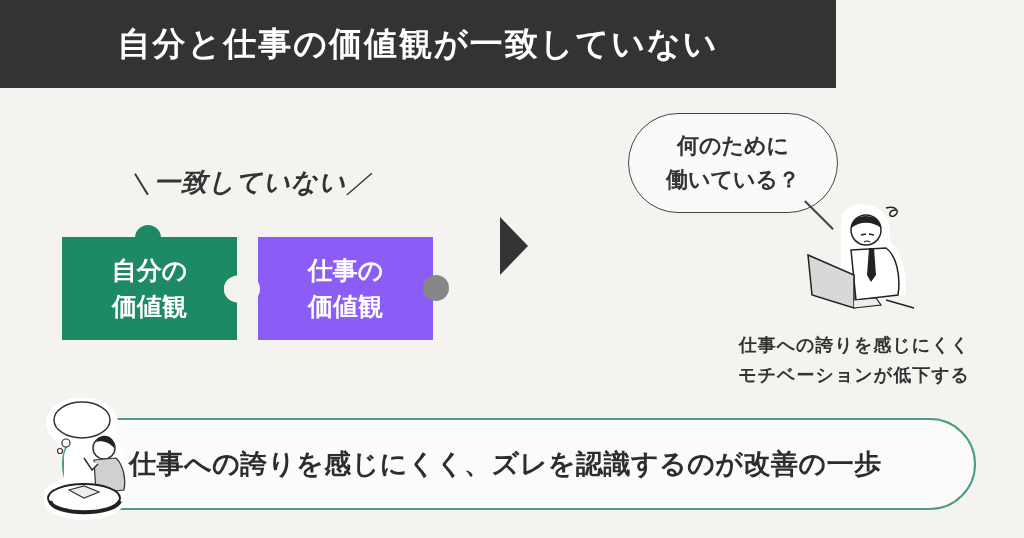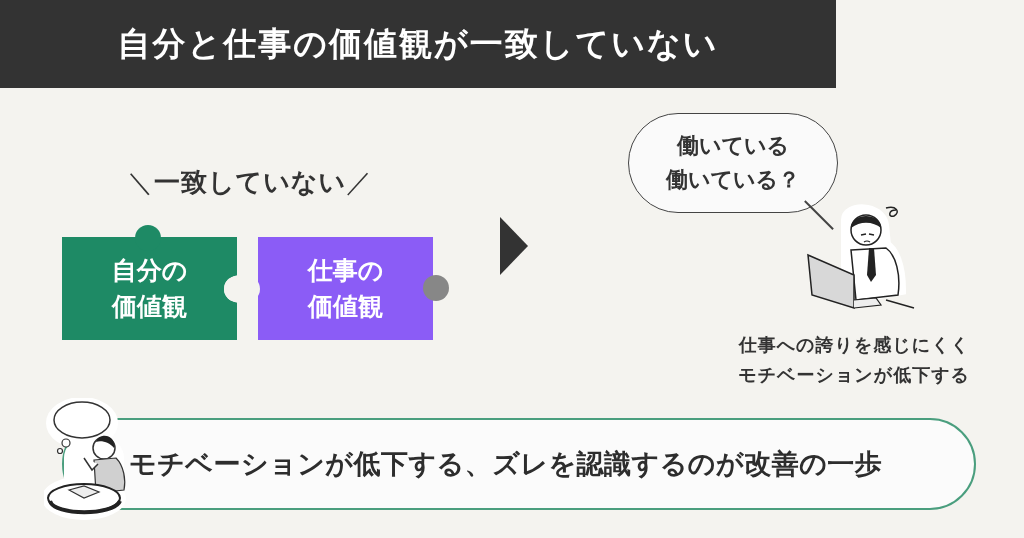--- a/index.html
+++ b/index.html
@@ -15,20 +15,21 @@
       background: #333333;
       display: flex; align-items: center; justify-content: center;
     }
     .header-title {
       color: #ffffff; font-size: 33px; font-weight: bold; letter-spacing: 2px;
     }
     .mismatch-label {
       position: absolute; left: 110px; top: 165px; width: 280px;
       text-align: center; font-size: 26px; font-weight: bold; color: #333333;
       letter-spacing: 1px;
+      font-style: italic;
     }
     .slash { font-weight: normal; color: #333; }
     .piece {
       position: absolute; top: 237px; width: 175px; height: 103px;
       color: #ffffff; font-size: 25px; font-weight: bold;
       display: flex; flex-direction: column; align-items: center; justify-content: center;
       line-height: 36px; text-align: left;
     }
     .piece-self { left: 62px; background: #1e8a65; }
     .piece-work { left: 258px; background: #8b5cf6; }
@@ -103,21 +104,21 @@
 </div>
 
 <div style="position:absolute;left:224px;top:276px;width:26px;height:26px;border-radius:50%;background:#f4f3ef;"></div>
 <div style="position:absolute;left:237px;top:237px;width:21px;height:103px;background:#f4f3ef;"></div>
 <div style="position:absolute;left:224px;top:276px;width:26px;height:26px;border-radius:50%;background:#f4f3ef;"></div>
 <div style="position:absolute;left:246px;top:276px;width:14px;height:26px;background:#f4f3ef;border-radius:0 13px 13px 0;"></div>
 
 <div class="arrow"></div>
 
 <div class="bubble">
-  <span>働いている</span>
+  <span>何のために</span>
   <span>働いている？</span>
 </div>
 <div class="bubble-tail"></div>
 
 <svg class="worker" viewBox="0 0 110 115">
   <path d="M40 20 C40 5, 75 5, 78 25 L80 45 C88 50, 95 65, 95 90 L40 100 Z" fill="#fff" stroke="#fff" stroke-width="10"></path>
   <circle cx="60" cy="30" r="15" fill="#fff" stroke="#222" stroke-width="1.5"></circle>
   <path d="M45 28 C45 12, 75 12, 75 28 C68 22, 55 20, 45 28 Z" fill="#222"></path>
   <path d="M55 35 L60 34 M63 34 L68 35" stroke="#222" stroke-width="1.5"></path>
   <path d="M58 42 Q61 40 64 42" stroke="#222" fill="none" stroke-width="1.2"></path>
@@ -128,21 +129,21 @@
   <path d="M48 108 L75 105 L70 98 L48 100" fill="#eee" stroke="#222" stroke-width="1.2"></path>
   <line x1="80" y1="100" x2="108" y2="108" stroke="#222" stroke-width="1.5"></line>
 </svg>
 
 <div class="result-text">
   <div>仕事への誇りを感じにくく</div>
   <div>モチベーションが低下する</div>
 </div>
 
 <div class="banner">
-  <div class="banner-text">モチベーションが低下する、ズレを認識するのが改善の一歩</div>
+  <div class="banner-text">仕事への誇りを感じにくく、ズレを認識するのが改善の一歩</div>
 </div>
 
 <svg class="reader" viewBox="0 0 90 122">
   <ellipse cx="38" cy="25" rx="32" ry="22" fill="#fff" stroke="#fff" stroke-width="8"></ellipse>
   <ellipse cx="40" cy="100" rx="38" ry="18" fill="#fff" stroke="#fff" stroke-width="8"></ellipse>
   <rect x="20" y="40" width="60" height="60" fill="#fff" rx="20"></rect>
   <ellipse cx="38" cy="22" rx="28" ry="18" fill="#fff" stroke="#333" stroke-width="1.5"></ellipse>
   <circle cx="22" cy="45" r="4" fill="#fff" stroke="#333" stroke-width="1.2"></circle>
   <circle cx="16" cy="53" r="2.5" fill="#fff" stroke="#333" stroke-width="1.2"></circle>
   <circle cx="60" cy="50" r="11" fill="#fff" stroke="#333" stroke-width="1.5"></circle>

